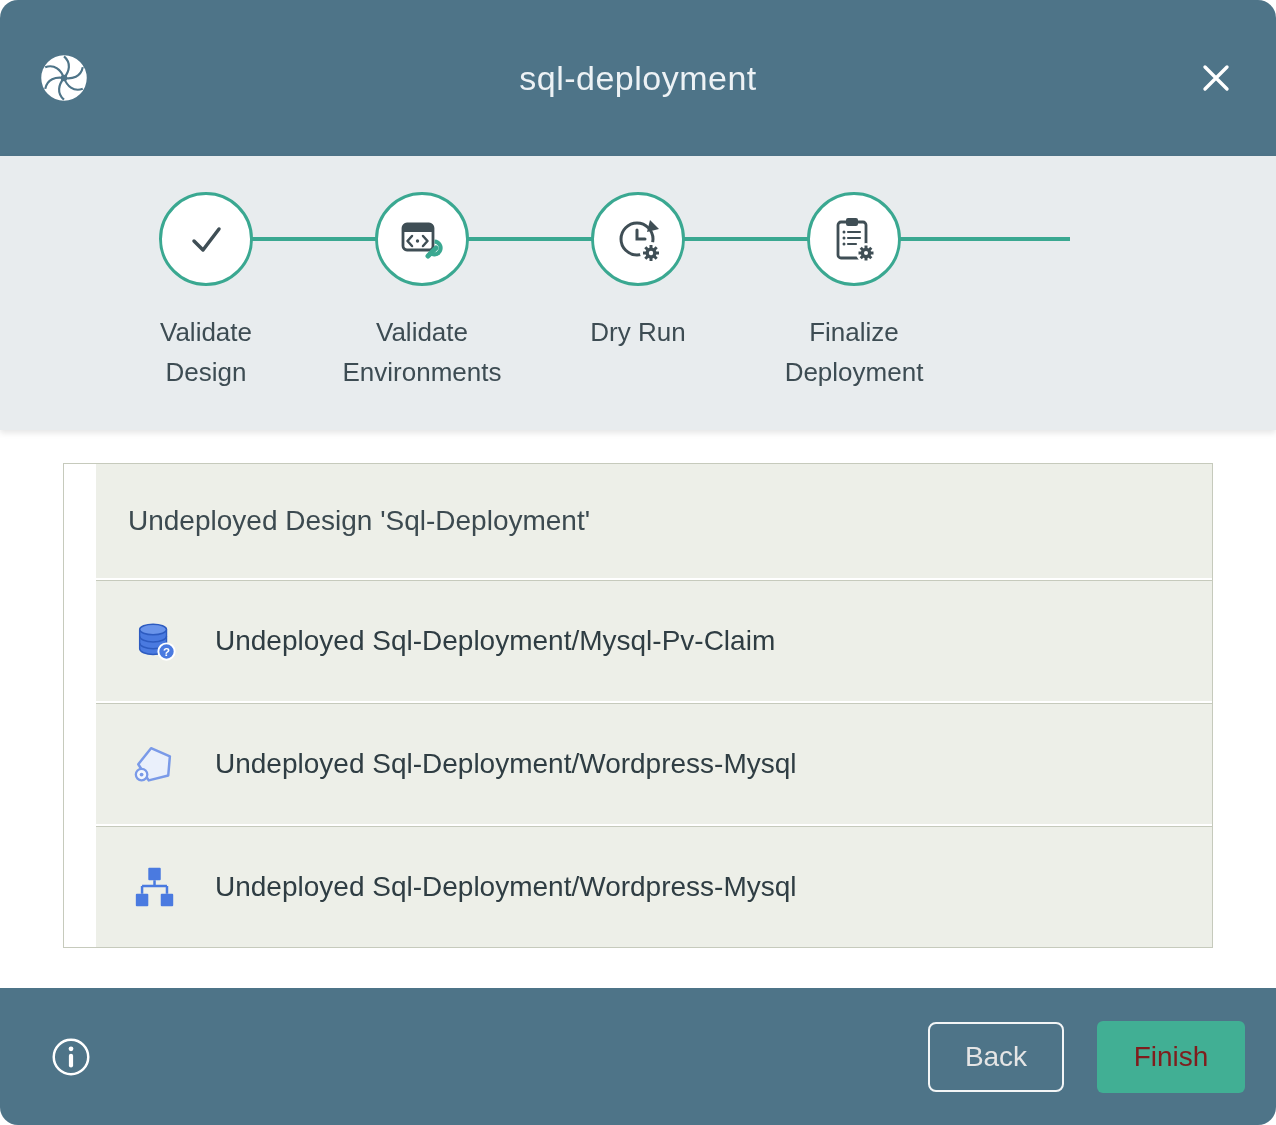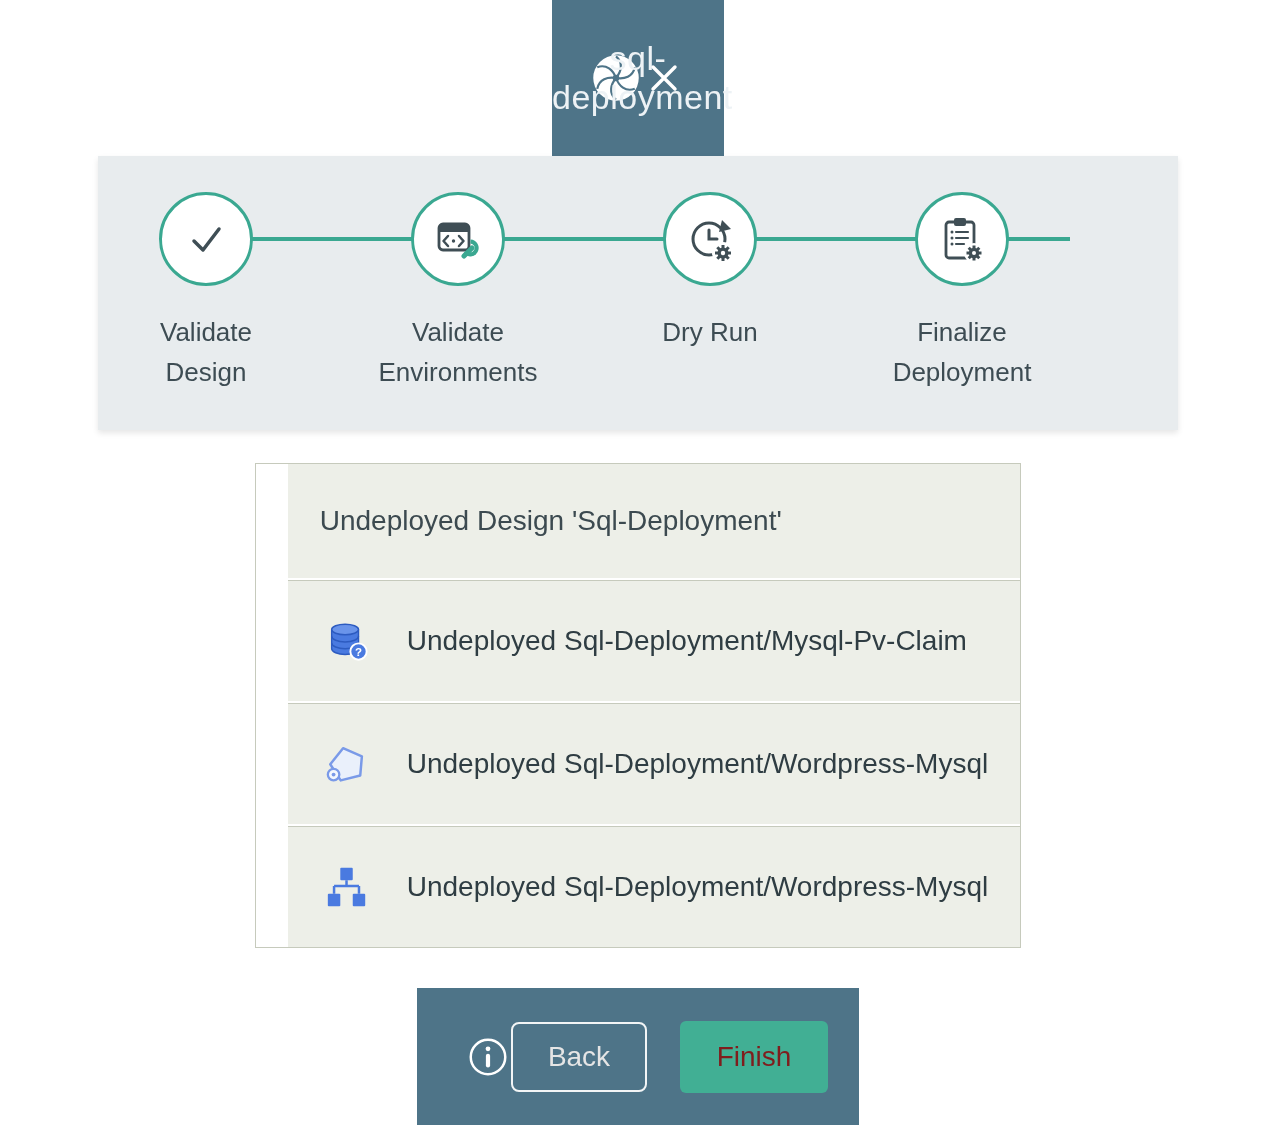--- a/index.html
+++ b/index.html
@@ -7,21 +7,20 @@
   body {
     width:1276px; height:1125px;
     font-family:"Liberation Sans", sans-serif;
     color:#374349;
   }
   .dialog {
     width:1276px; height:1125px;
     display:flex; flex-direction:column;
     border-radius:18px; overflow:hidden;
     background:#ffffff;
-    align-items:center;
   }
 
   
   .hdr {
     height:156px; flex:0 0 156px;
     background:#4e7488;
     display:flex; align-items:center;
     padding:0 38px;
     position:relative;
   }
@@ -39,21 +38,21 @@
   
   .stepper {
     height:274px; flex:0 0 274px;
     background:#e8ecee;
     padding-top:36px;
     box-shadow:0 3px 6px rgba(0,0,0,.10);
     position:relative; z-index:1;
   }
   .steps-row {
     width:1080px; margin:0 auto;
-    display:flex; position:relative;gap:36px;
+    display:flex; position:relative;
   }
   .steps-line {
     position:absolute; top:45px; left:108px; width:864px; height:4px;
     background:#3aa891;
   }
   .step { width:216px; display:flex; flex-direction:column; align-items:center; position:relative; }
   .step-circle {
     width:94px; height:94px; border-radius:50%;
     background:#ffffff; border:3px solid #3aa891;
     display:flex; align-items:center; justify-content:center;

